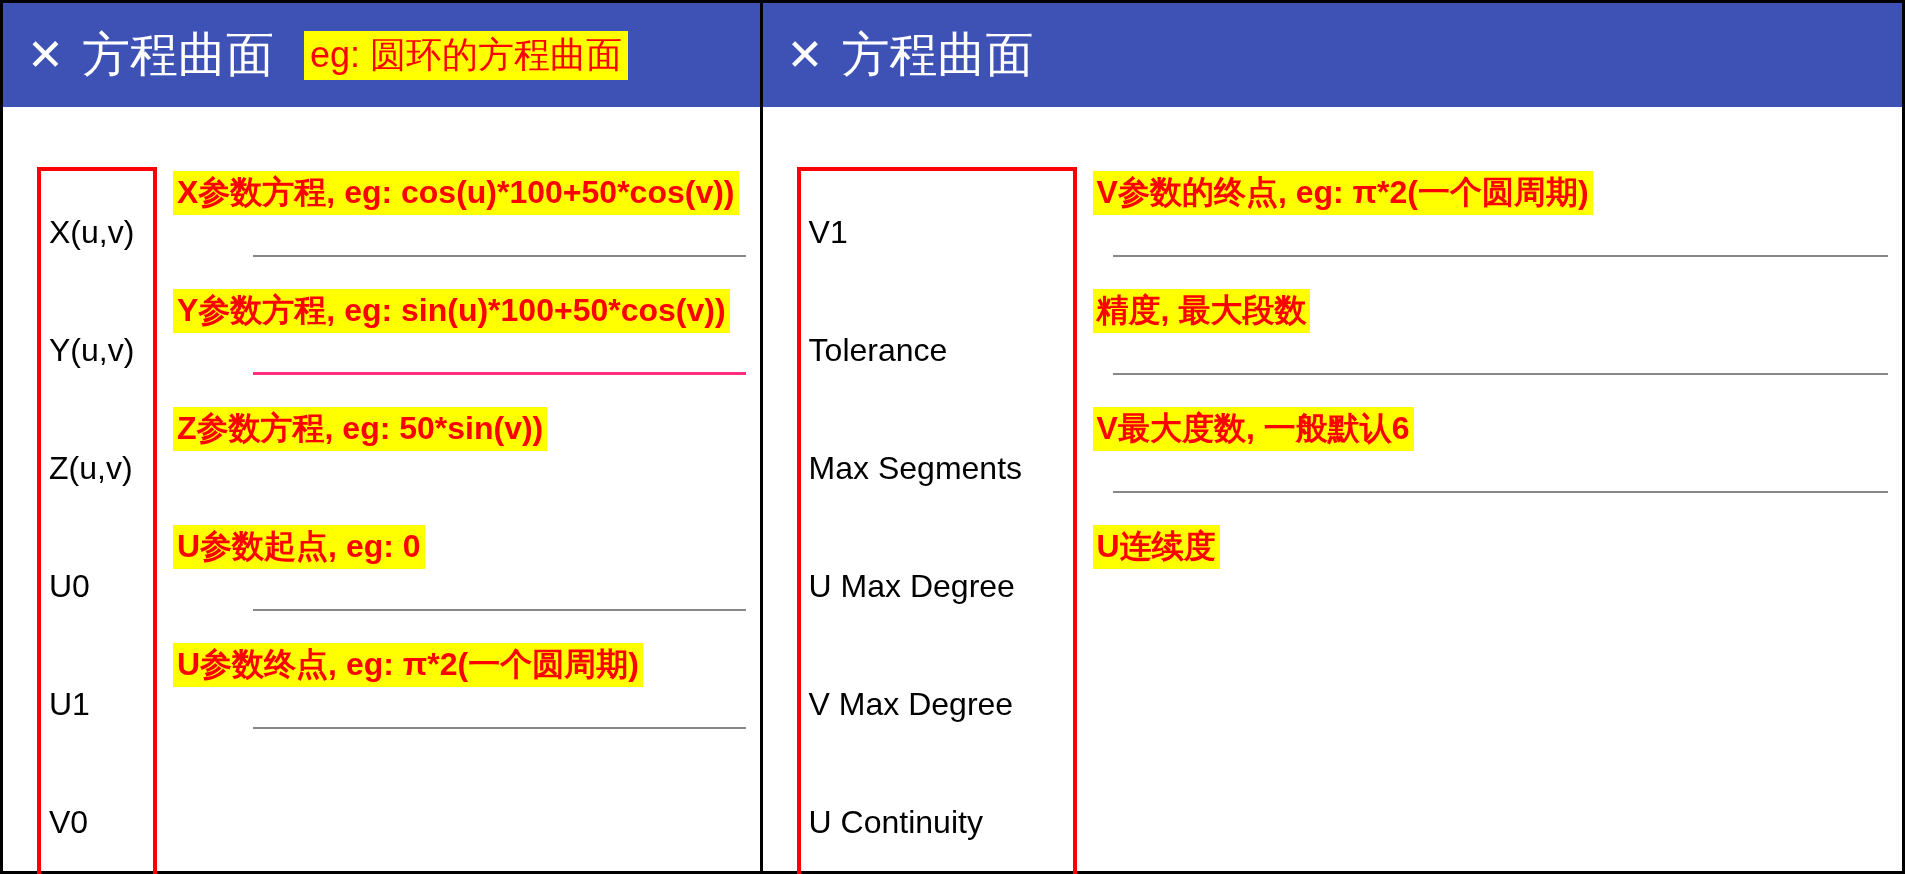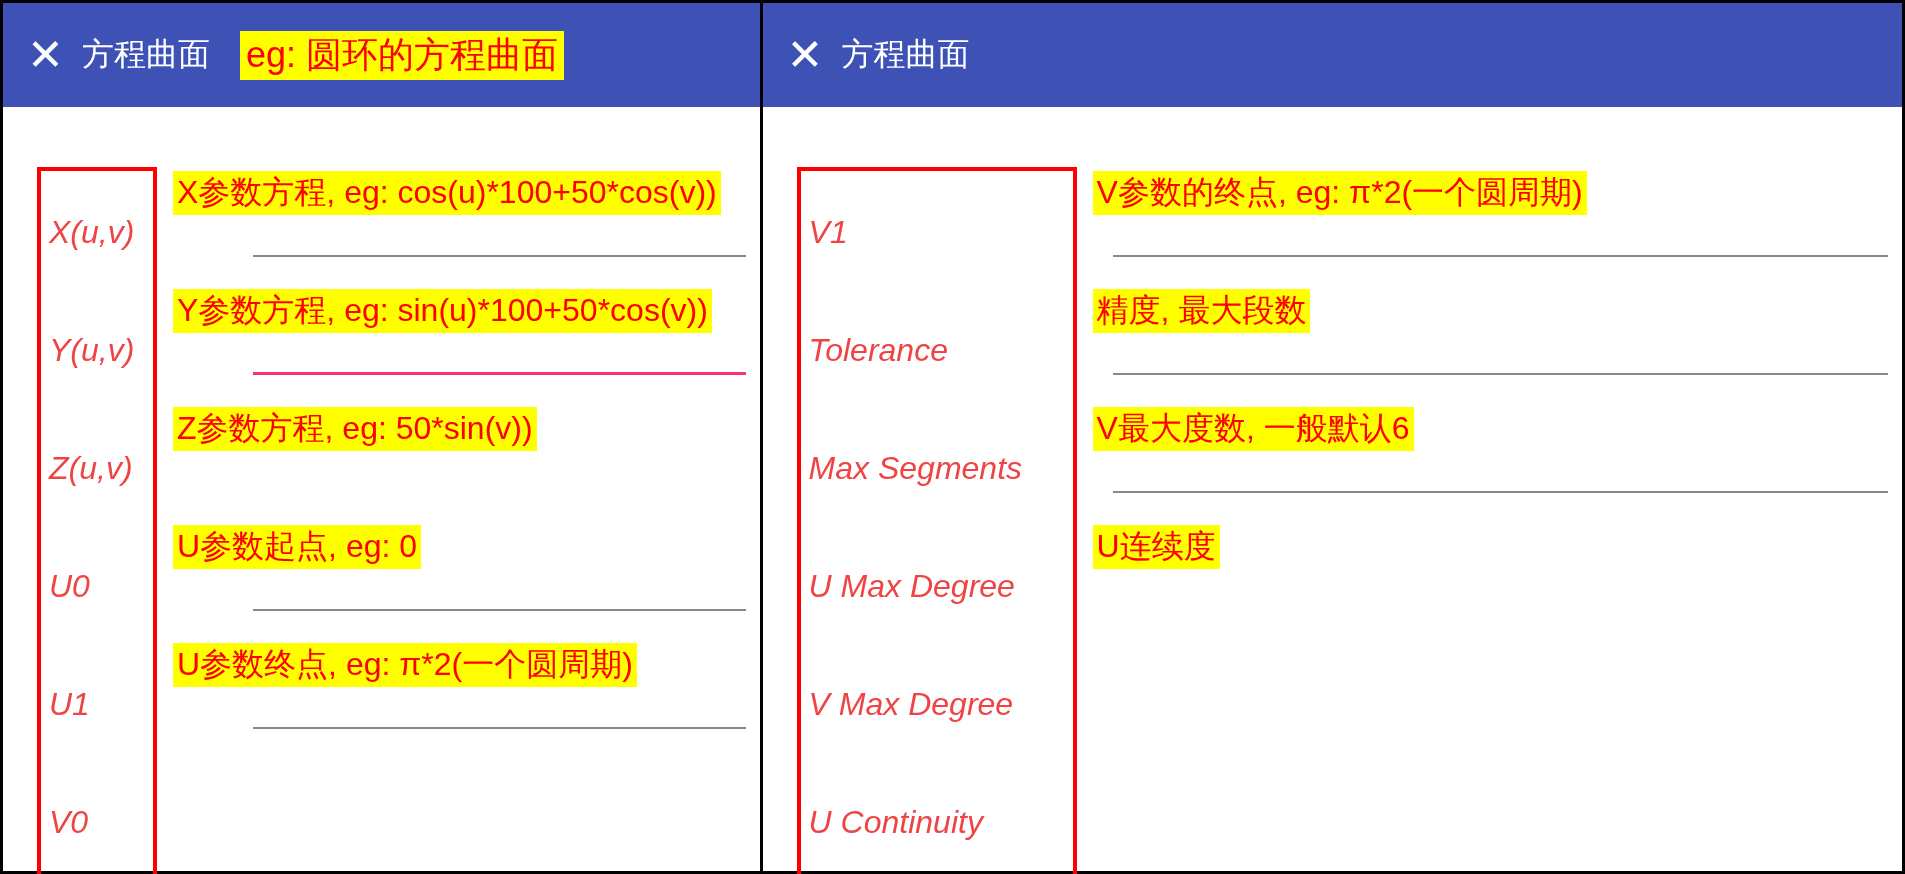--- a/index.html
+++ b/index.html
@@ -35,21 +35,21 @@
   font-size: 34px;
   gap: 18px;
 }
 .header .close-x {
   font-size: 44px;
   font-weight: 300;
   line-height: 1;
   cursor: pointer;
   font-family: Arial, sans-serif;
 }
-.header .title { font-size: 32px; }
+.header .title { font-size: 48px; }
 .header .eg {
   background: #ffff00;
   color: #ff0000;
   font-size: 36px;
   padding: 0 6px;
   margin-left: 12px;
 }
 .body {
   flex: 1;
   position: relative;
@@ -60,40 +60,40 @@
   left: 34px;
   top: 60px;
   width: 120px;
   border: 4px solid #ff0000;
   display: flex;
   flex-direction: column;
 }
 .panel.right .field-labels { width: 280px; left: 34px; }
 .field-label {
   font-size: 32px;
-  color: #ef4444;
+  color: #000000;
   padding: 28px 8px 24px 8px;
   line-height: 1;
   height: 118px;
   display: flex;
   align-items: center;
-  font-style: italic;
 }
 .annot-col {
   position: absolute;
   left: 170px;
   top: 58px;
   right: 10px;
   display: flex;
   flex-direction: column;
 }
 .panel.right .annot-col { left: 330px; }
 .annot-row {
   height: 118px;
   position: relative;
+  font-weight: bold;
 }
 .annot {
   background: #ffff00;
   color: #ff0000;
   font-size: 32px;
   padding: 0 4px;
   display: inline-block;
   position: absolute;
   top: 6px;
   left: 0;

